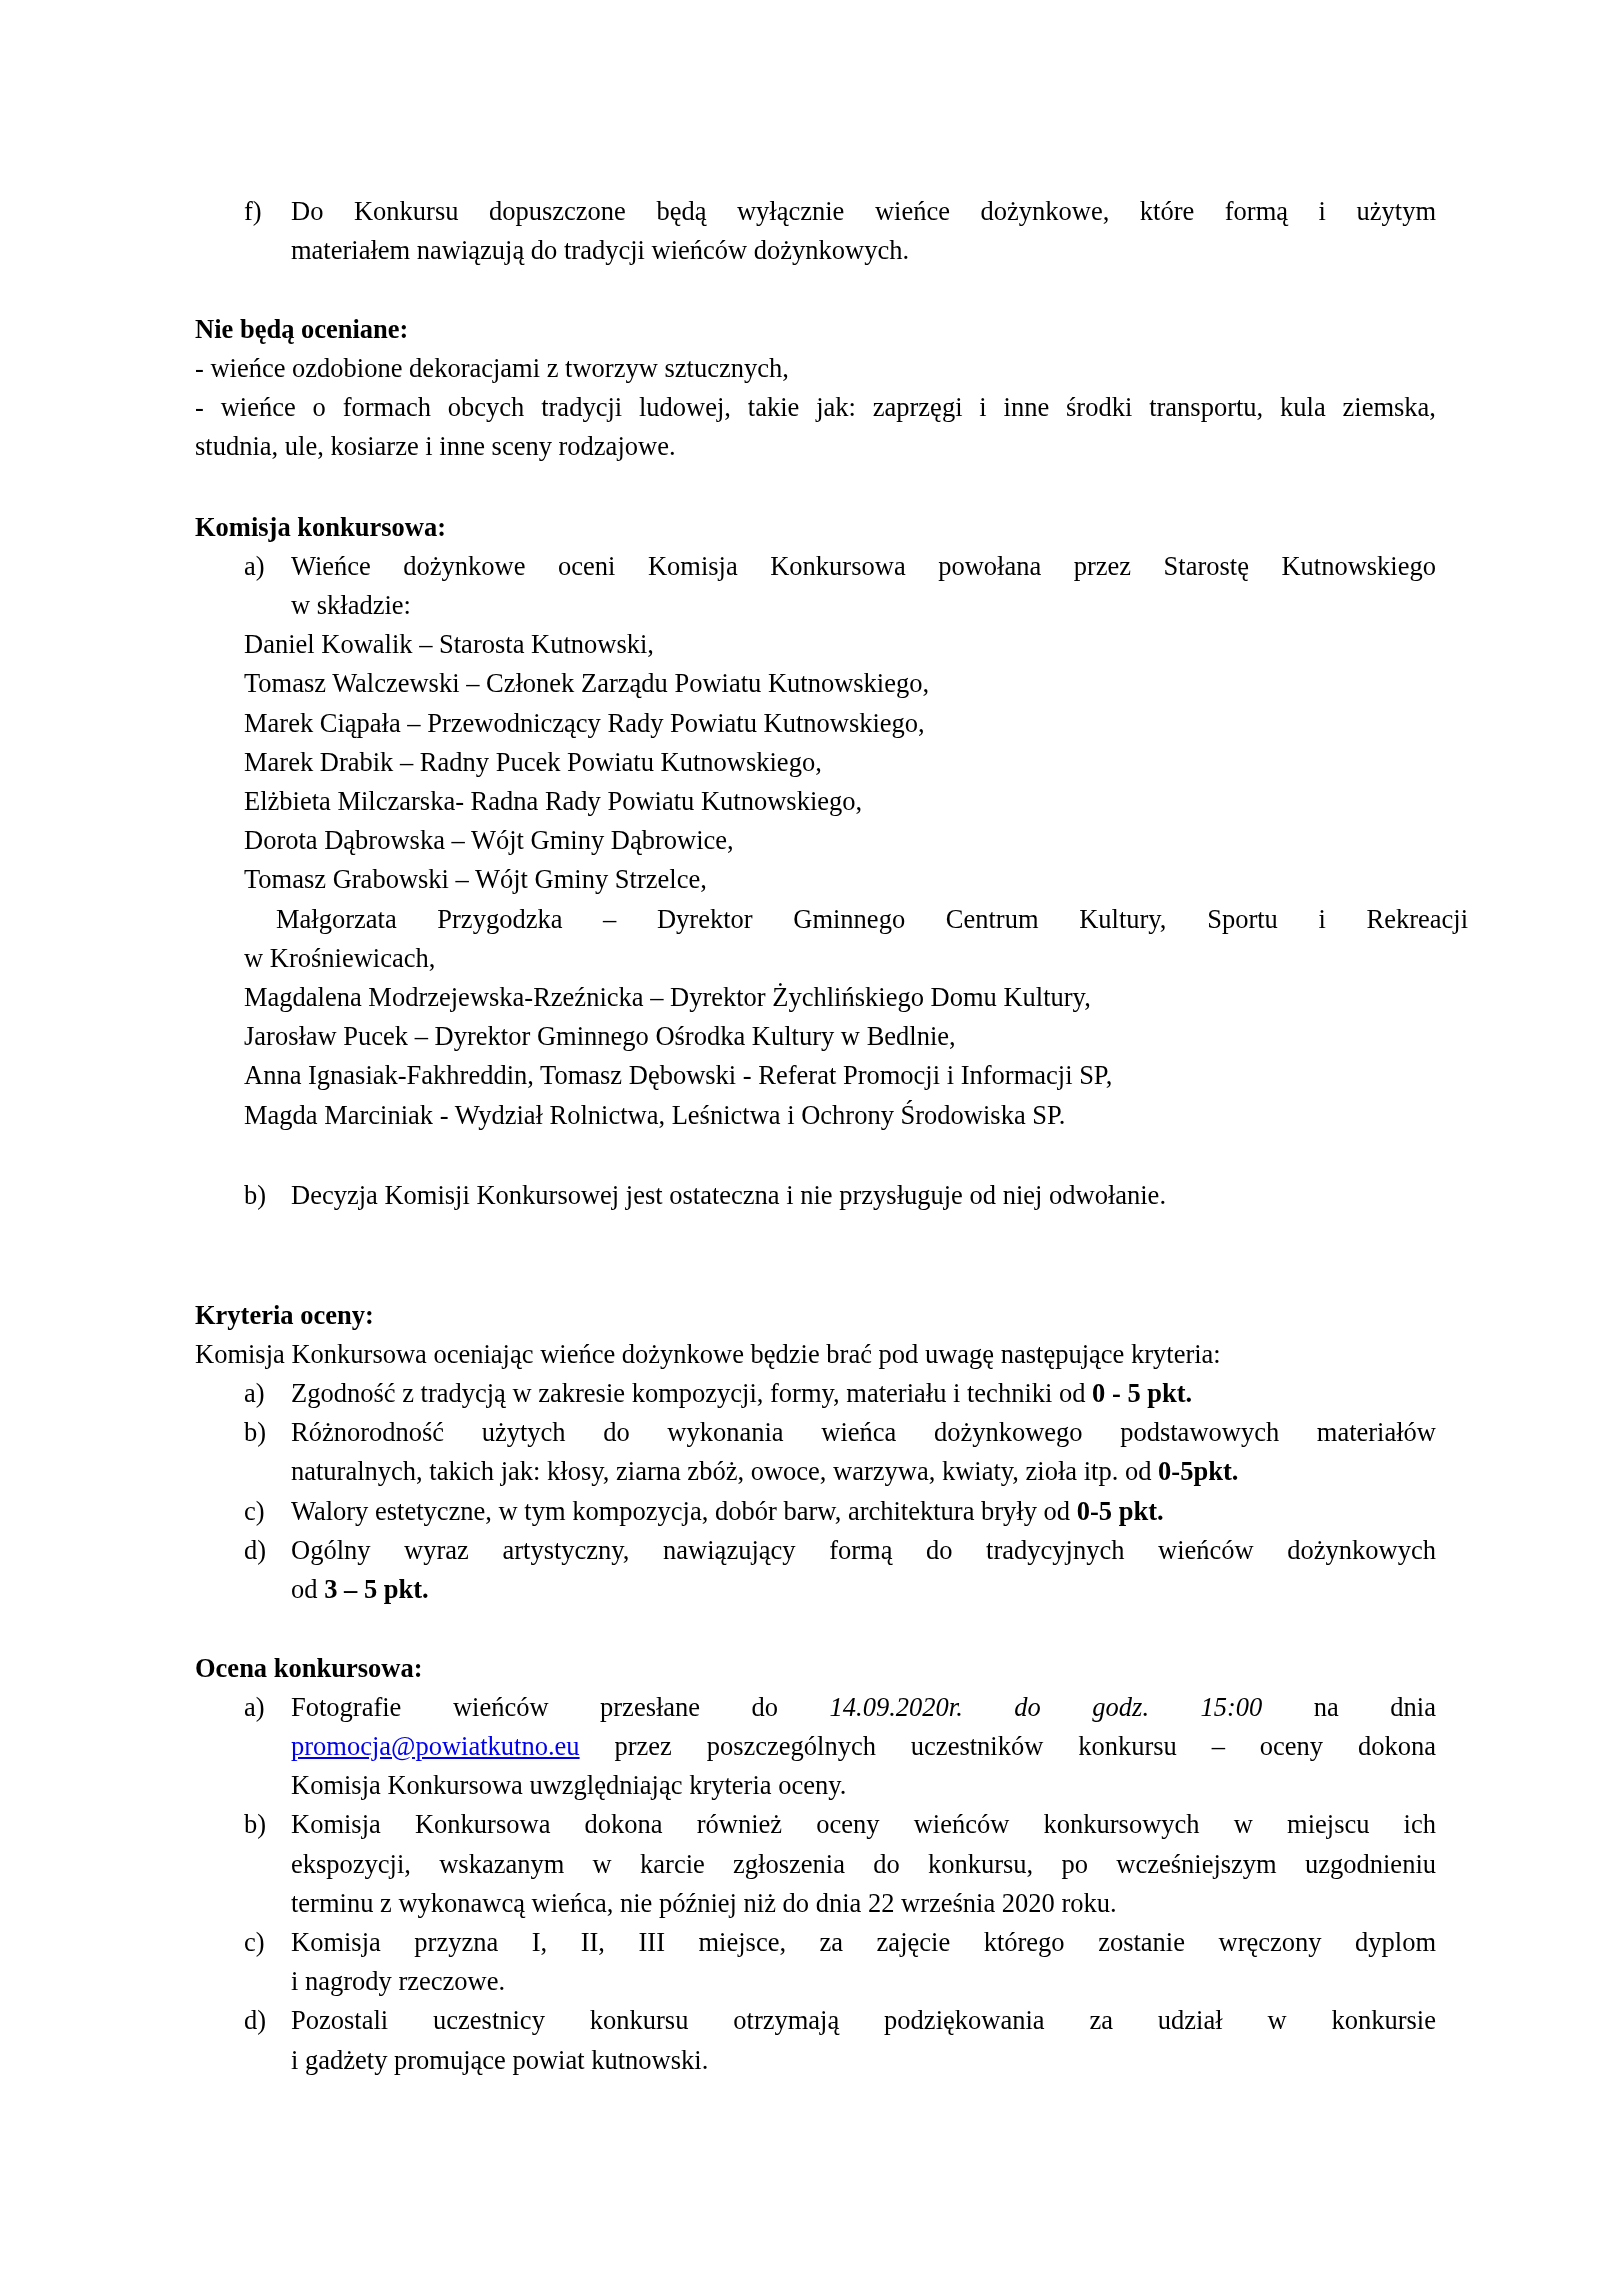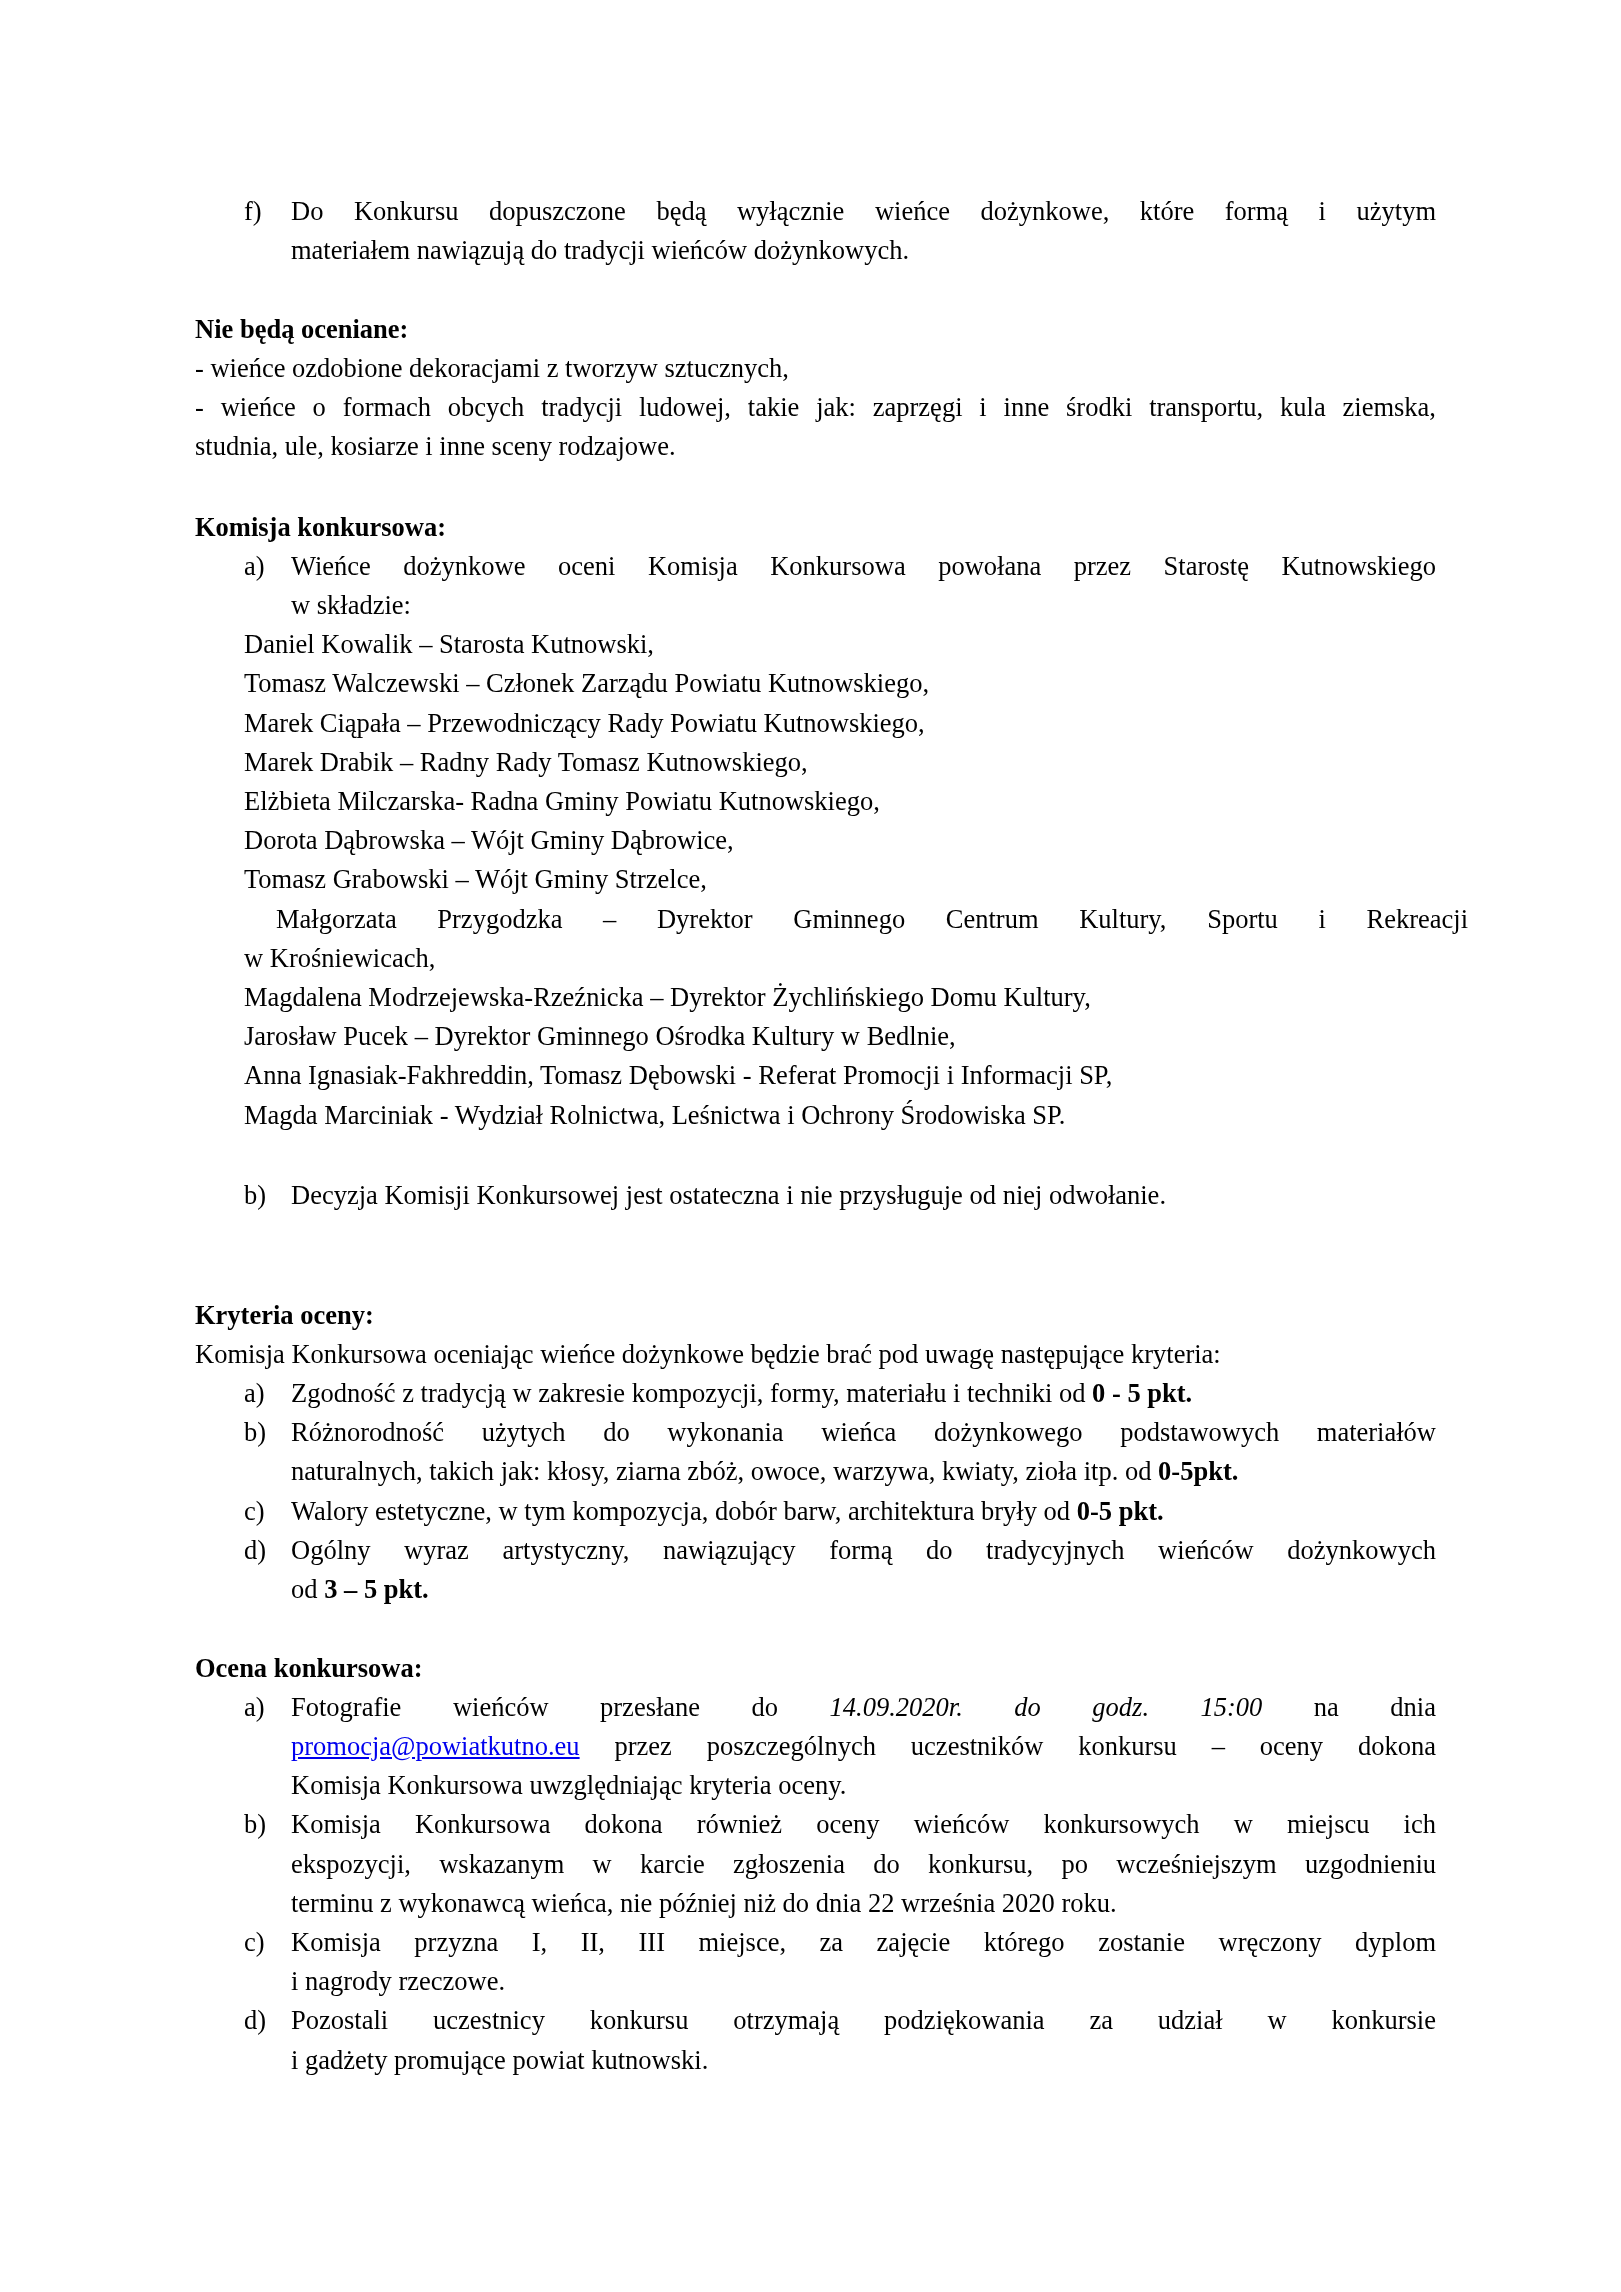--- a/index.html
+++ b/index.html
@@ -33,22 +33,22 @@
   <div class="line" style="top:235px">studnia, ule, kosiarze i inne sceny rodzajowe.</div>
 
   <div class="line b" style="top:316px">Komisja konkursowa:</div>
   <span class="line ind-label" style="top:355px">a)</span>
   <div class="line ind-text just" style="top:355px; width:1145px;">Wieńce dożynkowe oceni Komisja Konkursowa powołana przez Starostę Kutnowskiego</div>
   <div class="line ind-text" style="top:394px">w składzie:</div>
 
   <div class="line" style="left:49px; top:433px">Daniel Kowalik – Starosta Kutnowski,</div>
   <div class="line" style="left:49px; top:472px">Tomasz Walczewski – Członek Zarządu Powiatu Kutnowskiego,</div>
   <div class="line" style="left:49px; top:512px">Marek Ciąpała – Przewodniczący Rady Powiatu Kutnowskiego,</div>
-  <div class="line" style="left:49px; top:551px">Marek Drabik – Radny Rady Tomasz Kutnowskiego,</div>
-  <div class="line" style="left:49px; top:590px">Elżbieta Milczarska- Radna Gminy Powiatu Kutnowskiego,</div>
+  <div class="line" style="left:49px; top:551px">Marek Drabik – Radny Pucek Powiatu Kutnowskiego,</div>
+  <div class="line" style="left:49px; top:590px">Elżbieta Milczarska- Radna Rady Powiatu Kutnowskiego,</div>
   <div class="line" style="left:49px; top:629px">Dorota Dąbrowska – Wójt Gminy Dąbrowice,</div>
   <div class="line" style="left:49px; top:668px">Tomasz Grabowski – Wójt Gminy Strzelce,</div>
   <div class="line just" style="left:49px; top:708px; width:1192px;margin-left:32px;">Małgorzata Przygodzka – Dyrektor Gminnego Centrum Kultury, Sportu i Rekreacji</div>
   <div class="line" style="left:49px; top:747px">w Krośniewicach,</div>
   <div class="line" style="left:49px; top:786px">Magdalena Modrzejewska-Rzeźnicka – Dyrektor Żychlińskiego Domu Kultury,</div>
   <div class="line" style="left:49px; top:825px">Jarosław Pucek – Dyrektor Gminnego Ośrodka Kultury w Bedlnie,</div>
   <div class="line" style="left:49px; top:864px">Anna Ignasiak-Fakhreddin, Tomasz Dębowski -  Referat Promocji i Informacji SP,</div>
   <div class="line" style="left:49px; top:904px">Magda Marciniak - Wydział Rolnictwa, Leśnictwa i Ochrony Środowiska SP.</div>
 
   <span class="line ind-label" style="top:984px">b)</span>

